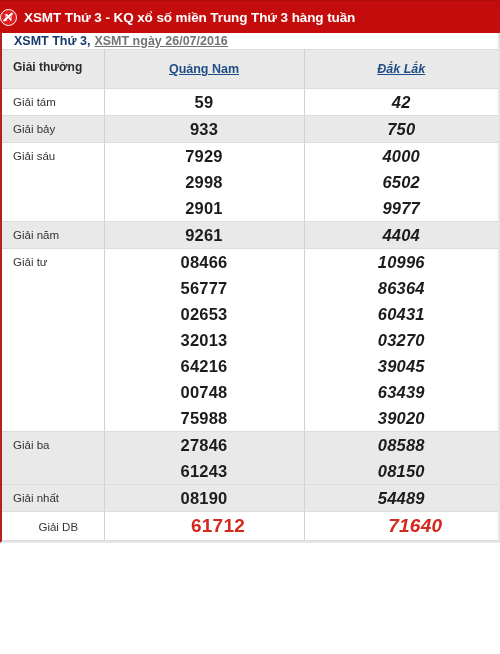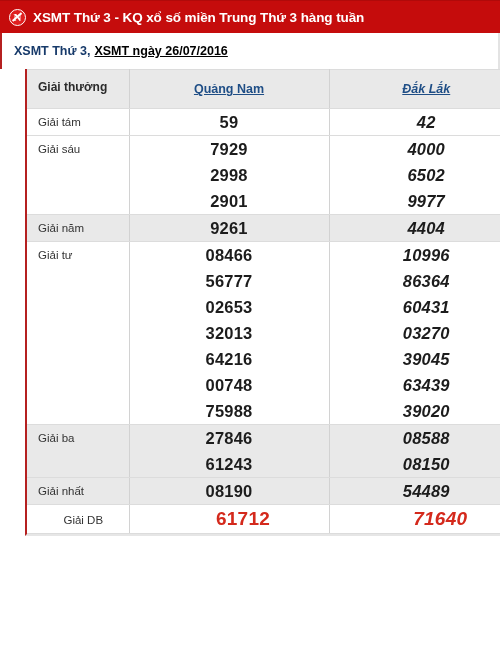--- a/index.html
+++ b/index.html
@@ -17,21 +17,21 @@
     background: #ffffff;
     overflow: hidden;
   }
 
   
   .titlebar {
     background: #c50c0c;
     height: 33px;
     display: flex;
     align-items: center;
-    padding: 0 8px 0 9px;
+    padding: 0 8px 0 0;
     border-top: 1px solid #b00a0a;
   }
   .title-icon {
     width: 17px;
     height: 17px;
     flex: 0 0 17px;
     border-radius: 50%;
     background: #e02020;
     border: 1.5px solid #ffffff;
     position: relative;
@@ -59,51 +59,50 @@
   .title-text {
     color: #ffffff;
     font-size: 13.5px;
     font-weight: bold;
     letter-spacing: -0.1px;
     white-space: nowrap;
   }
 
   
   .subbar {
-    height: 36px;
+    height: 16px;
     display: flex;
     align-items: center;
     padding-left: 12px;
     background: #ffffff;
     border-left: 2px solid #b52020;
     border-right: 2px solid #e3e3e3;
   }
   .subbar .plain {
     color: #173a6a;
     font-size: 12.5px;
     font-weight: bold;
     white-space: nowrap;
   }
   .subbar .datelink {
-    color: #000000;
+    color: #737373;
     font-size: 12.5px;
     font-weight: bold;
     text-decoration: underline;
     white-space: nowrap;
     margin-left: 4px;
     cursor: pointer;
   }
 
   
   .tablewrap {
     border-left: 2px solid #b52020;
     border-right: 2px solid #e6e6e6;
     border-bottom: 2px solid #e6e6e6;
     background: #ffffff;
-    margin-left: 25px;
   }
   table.kq {
     width: 100%;
     border-collapse: collapse;
     table-layout: fixed;
   }
   table.kq col.c0 { width: 102px; }
   table.kq col.c1 { width: 200px; }
   table.kq col.c2 { width: 194px; }
 
@@ -205,20 +204,29 @@
       <tbody id="tbody">
           <tr class="plainrow">
             <td class="lbl">Giải tám</td>
             <td class="num">
               <span class="v">59</span>
             </td>
             <td class="num">
               <span class="v">42</span>
             </td>
           </tr>
+          <tr class="stripe">
+            <td class="lbl">Giải bảy</td>
+            <td class="num">
+              <span class="v">933</span>
+            </td>
+            <td class="num">
+              <span class="v">750</span>
+            </td>
+          </tr>
           <tr class="plainrow">
             <td class="lbl">Giải sáu</td>
             <td class="num">
               <span class="v">7929</span>
               <span class="v">2998</span>
               <span class="v">2901</span>
             </td>
             <td class="num">
               <span class="v">4000</span>
               <span class="v">6502</span>

